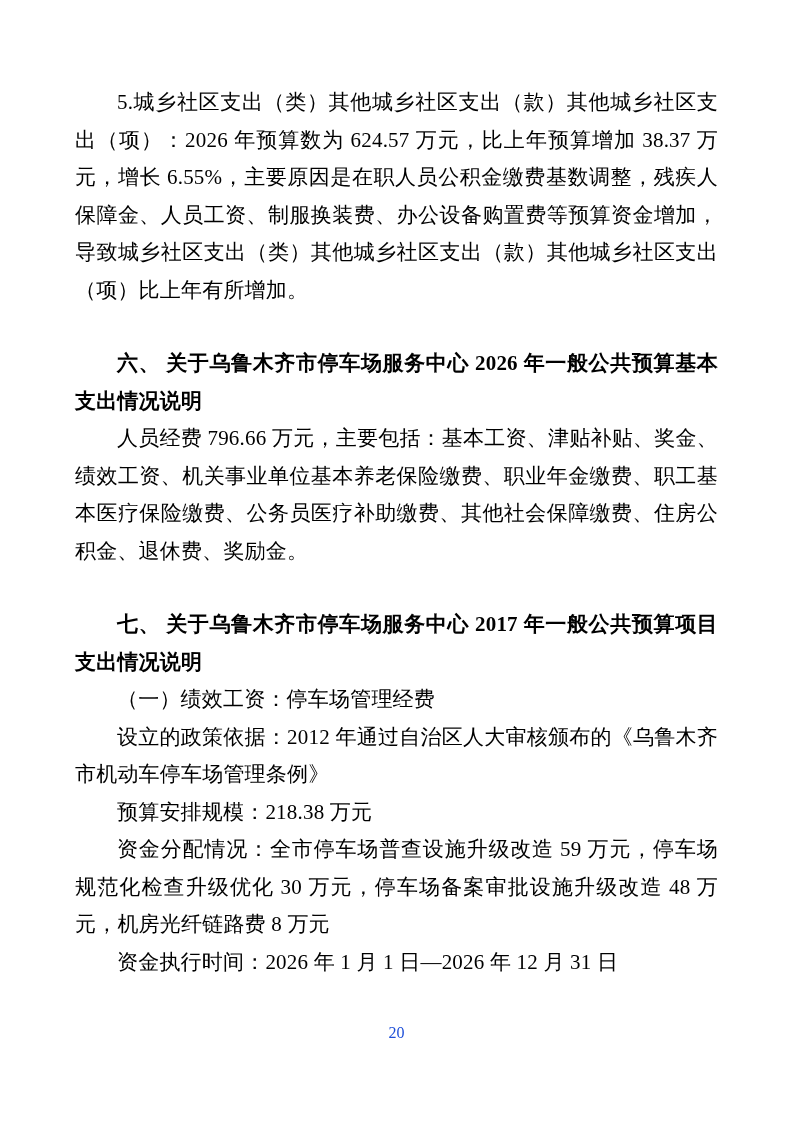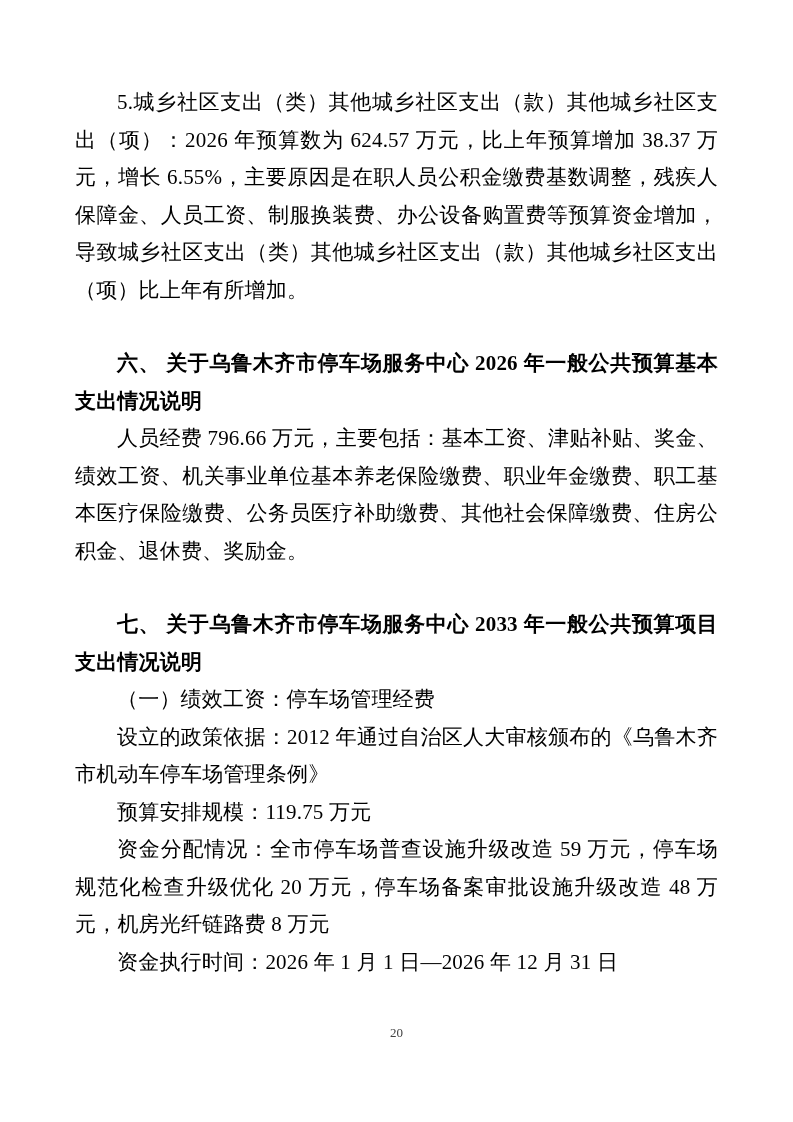--- a/index.html
+++ b/index.html
@@ -34,34 +34,34 @@
   .para.heading {
     font-weight: bold;
     margin-top: 36px;
   }
   .footer {
     position: absolute;
     left: 0;
     top: 1024px;
     width: 793px;
     text-align: center;
-    font-size: 13px;
+    font-size: 16px;
     line-height: 18px;
-    color: #404040;
+    color: #1d4ed8;
   }
 </style>
 </head>
 <body>
 
 <div class="page">
   <div class="content">
     <p class="para">5.城乡社区支出（类）其他城乡社区支出（款）其他城乡社区支出（项）：2026 年预算数为 624.57 万元，比上年预算增加 38.37 万元，增长 6.55%，主要原因是在职人员公积金缴费基数调整，残疾人保障金、人员工资、制服换装费、办公设备购置费等预算资金增加，导致城乡社区支出（类）其他城乡社区支出（款）其他城乡社区支出（项）比上年有所增加。</p>
     <p class="para heading">六、 关于乌鲁木齐市停车场服务中心 2026 年一般公共预算基本支出情况说明</p>
     <p class="para">人员经费 796.66 万元，主要包括：基本工资、津贴补贴、奖金、绩效工资、机关事业单位基本养老保险缴费、职业年金缴费、职工基本医疗保险缴费、公务员医疗补助缴费、其他社会保障缴费、住房公积金、退休费、奖励金。</p>
-    <p class="para heading">七、 关于乌鲁木齐市停车场服务中心 2033 年一般公共预算项目支出情况说明</p>
+    <p class="para heading">七、 关于乌鲁木齐市停车场服务中心 2017 年一般公共预算项目支出情况说明</p>
     <p class="para">（一）绩效工资：停车场管理经费</p>
     <p class="para">设立的政策依据：2012 年通过自治区人大审核颁布的《乌鲁木齐市机动车停车场管理条例》</p>
-    <p class="para">预算安排规模：119.75 万元</p>
-    <p class="para">资金分配情况：全市停车场普查设施升级改造 59 万元，停车场规范化检查升级优化 20 万元，停车场备案审批设施升级改造 48 万元，机房光纤链路费 8 万元</p>
+    <p class="para">预算安排规模：218.38 万元</p>
+    <p class="para">资金分配情况：全市停车场普查设施升级改造 59 万元，停车场规范化检查升级优化 30 万元，停车场备案审批设施升级改造 48 万元，机房光纤链路费 8 万元</p>
     <p class="para">资金执行时间：2026 年 1 月 1 日—2026 年 12 月 31 日</p>
   </div>
   <div class="footer">20</div>
 </div>
 
 </body></html>

